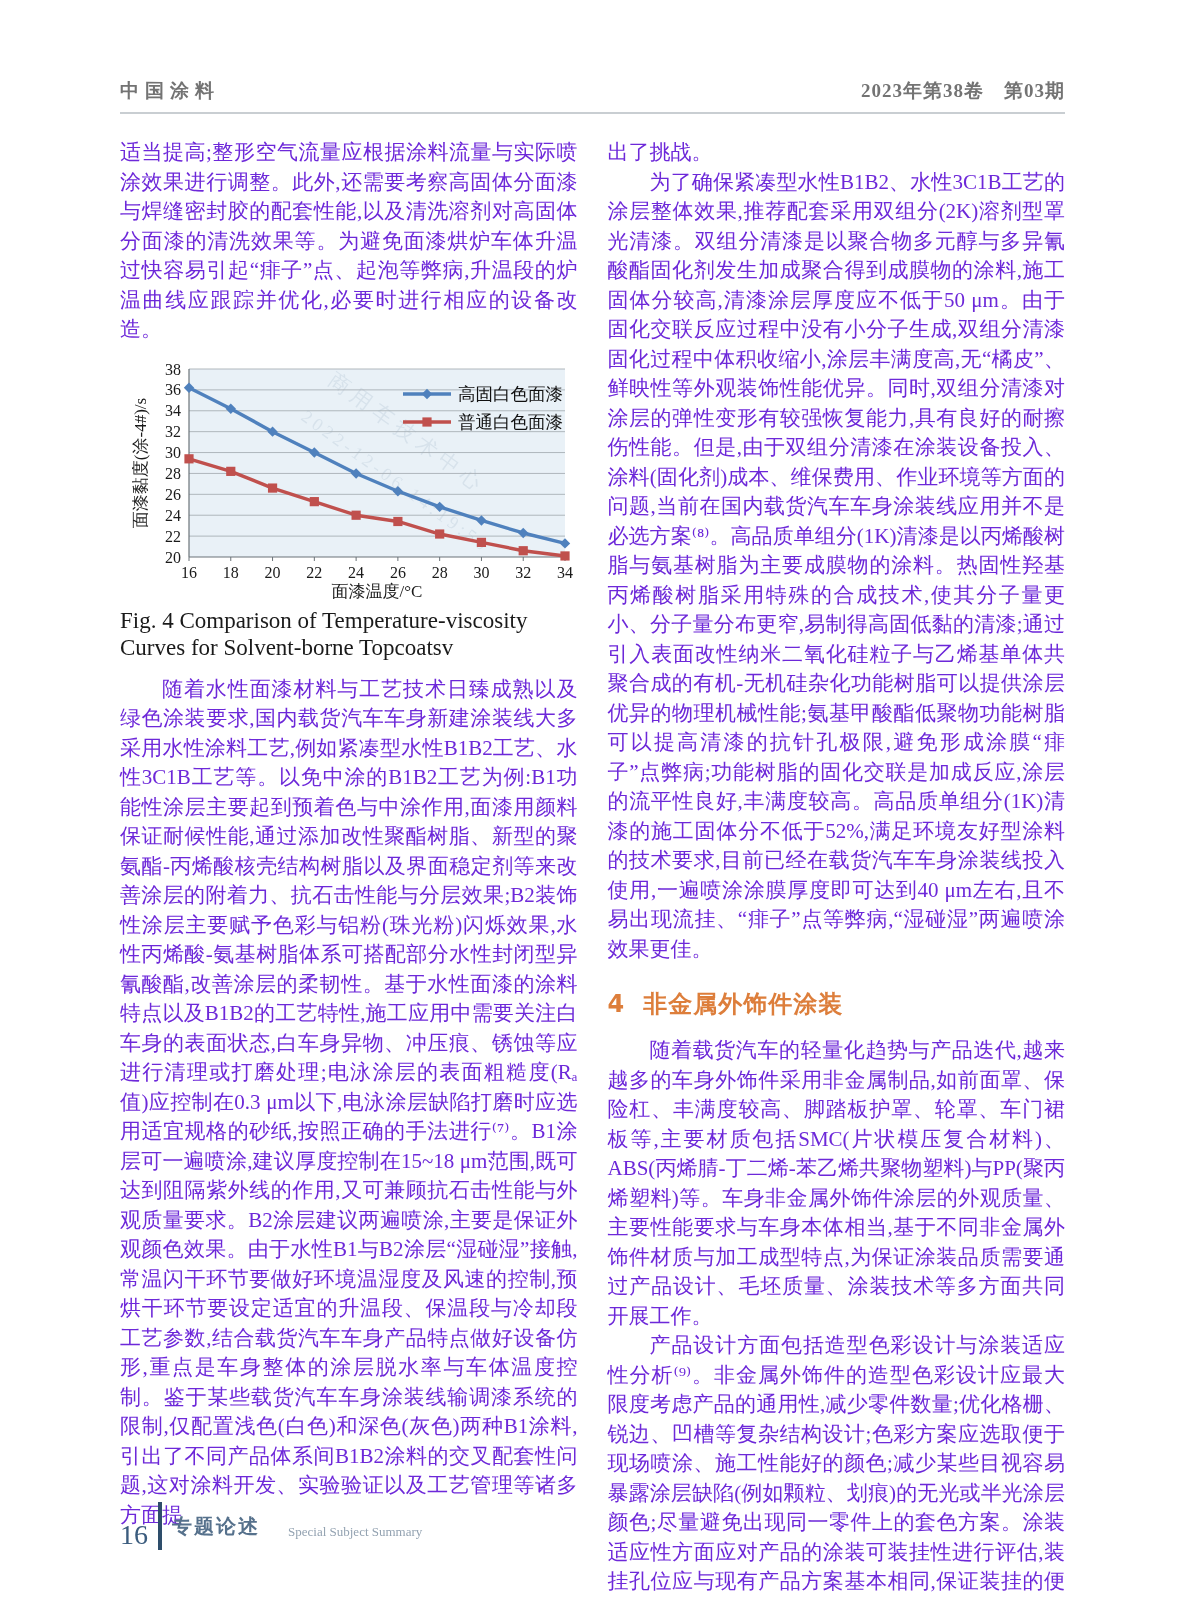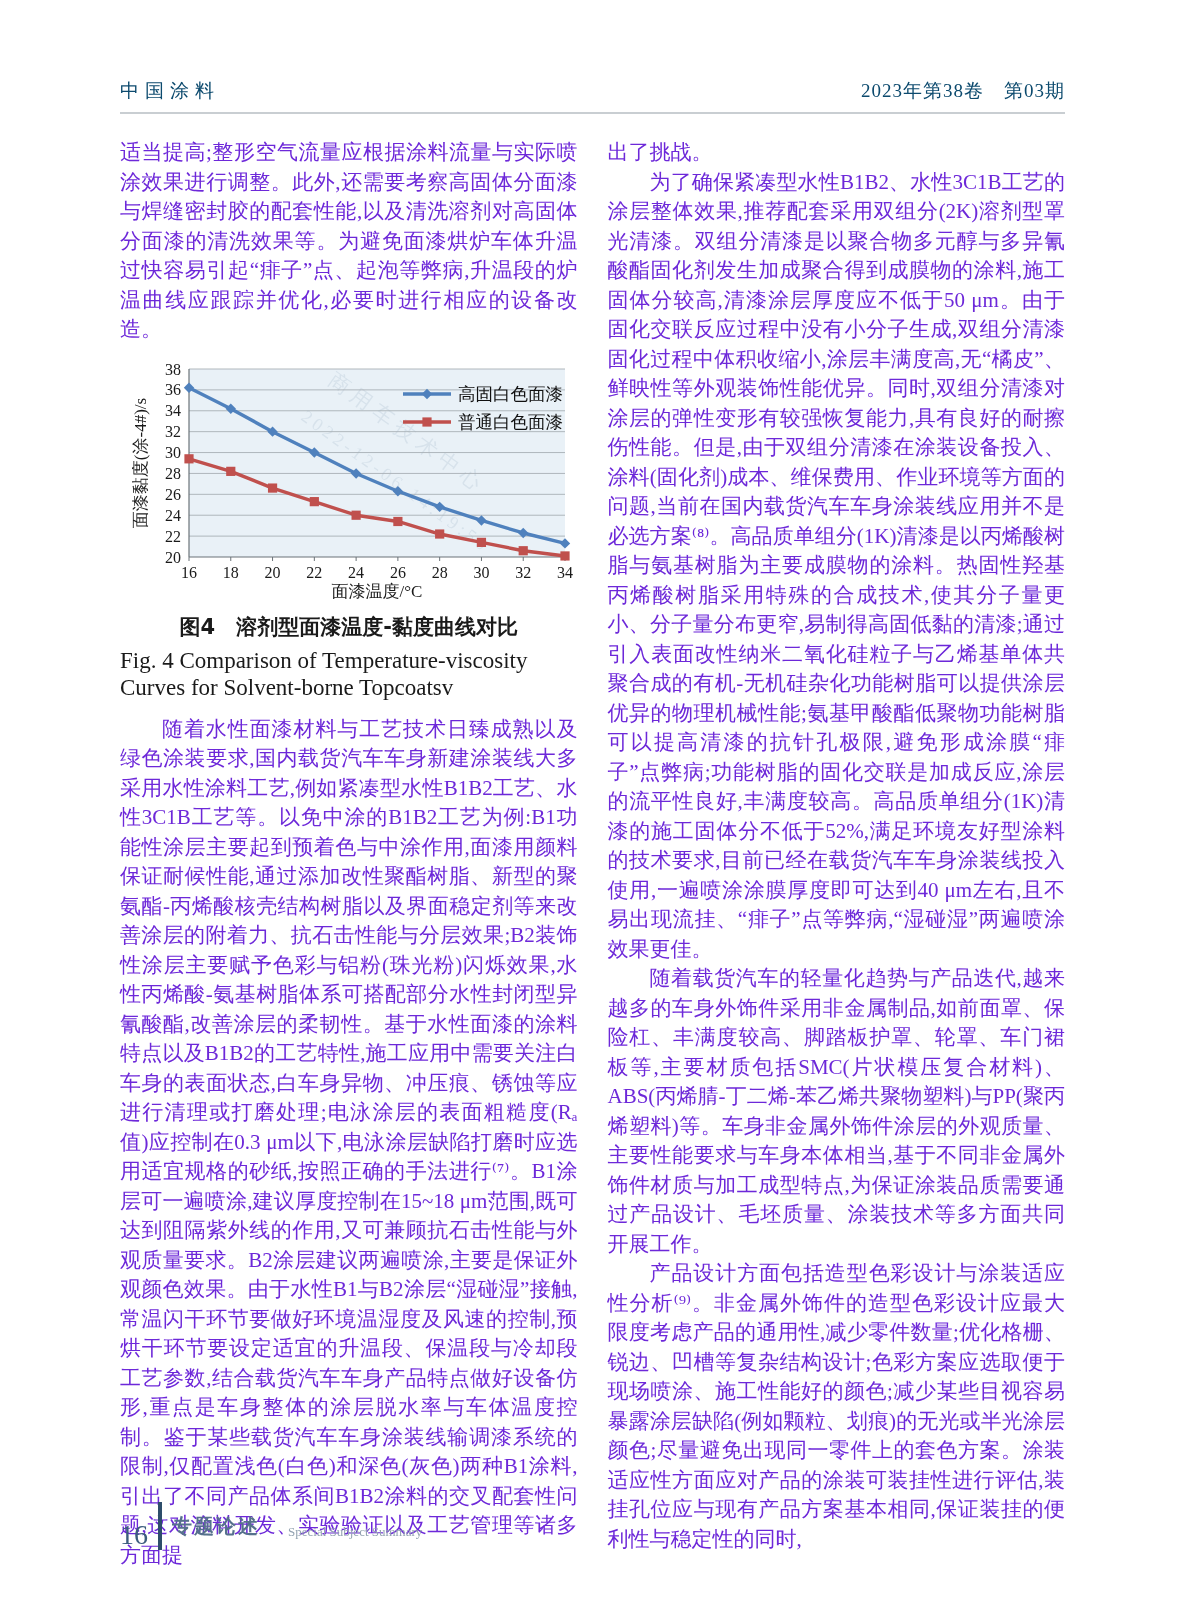--- a/index.html
+++ b/index.html
@@ -9,23 +9,24 @@
     margin:0 auto;
     background:#ffffff;
     font-family:"Liberation Serif","DejaVu Serif",serif;
     color:#1a1a1a;
     overflow:hidden;
     box-sizing:border-box;
     padding:78px 122px 0 120px;
   }
   .header{
     display:flex;justify-content:space-between;align-items:flex-end;
-    color:#0c4a6e;font-size:19px;
+    color:#737373;font-size:19px;
     border-bottom:2px solid #c9ced2;
     padding-bottom:8px;
+    font-weight:bold;
   }
   .header .journal{letter-spacing:6px;}
   .header .issue{letter-spacing:1px;}
   .columns{display:flex;gap:30px;margin-top:24px;}
   .col{flex:1;min-width:0;}
   .body-text{
     margin:0;
     font-size:21px;line-height:29.5px;
     text-align:justify;text-justify:inter-character;
     color:#6d28d9;
@@ -152,32 +153,34 @@
             <rect x="386.6222222222222" y="185.13333333333333" width="9.2" height="9.2" fill="#c0504d"></rect>
             <rect x="428.4" y="190.35555555555555" width="9.2" height="9.2" fill="#c0504d"></rect>
             <line x1="271" x2="319" y1="33" y2="33" stroke="#4f81bd" stroke-width="3.4"></line>
             <path d="M 289.8 33 L 295 27.8 L 300.2 33 L 295 38.2 Z" fill="#4f81bd"></path>
             <text x="431" y="39" text-anchor="end" font-size="17.5" fill="#111" font-family="Liberation Serif, DejaVu Serif, serif">高固白色面漆</text>
             <line x1="271" x2="319" y1="61" y2="61" stroke="#c0504d" stroke-width="3.4"></line>
             <rect x="290.4" y="56.4" width="9.2" height="9.2" fill="#c0504d"></rect>
             <text x="431" y="67" text-anchor="end" font-size="17.5" fill="#111" font-family="Liberation Serif, DejaVu Serif, serif">普通白色面漆</text>
           </svg>
         <figcaption>
-          <div class="cap-zh">图4　溶剂型面漆温度-黏度曲线对比</div>
           <div class="cap-en">Fig. 4 Comparison of Temperature-viscosity Curves for Solvent-borne Topcoatsv</div>
         </figcaption>
       </figure>
 
       <p class="body-text indent">随着水性面漆材料与工艺技术日臻成熟以及绿色涂装要求,国内载货汽车车身新建涂装线大多采用水性涂料工艺,例如紧凑型水性B1B2工艺、水性3C1B工艺等。以免中涂的B1B2工艺为例:B1功能性涂层主要起到预着色与中涂作用,面漆用颜料保证耐候性能,通过添加改性聚酯树脂、新型的聚氨酯-丙烯酸核壳结构树脂以及界面稳定剂等来改善涂层的附着力、抗石击性能与分层效果;B2装饰性涂层主要赋予色彩与铝粉(珠光粉)闪烁效果,水性丙烯酸-氨基树脂体系可搭配部分水性封闭型异氰酸酯,改善涂层的柔韧性。基于水性面漆的涂料特点以及B1B2的工艺特性,施工应用中需要关注白车身的表面状态,白车身异物、冲压痕、锈蚀等应进行清理或打磨处理;电泳涂层的表面粗糙度(Rₐ值)应控制在0.3 μm以下,电泳涂层缺陷打磨时应选用适宜规格的砂纸,按照正确的手法进行⁽⁷⁾。B1涂层可一遍喷涂,建议厚度控制在15~18 μm范围,既可达到阻隔紫外线的作用,又可兼顾抗石击性能与外观质量要求。B2涂层建议两遍喷涂,主要是保证外观颜色效果。由于水性B1与B2涂层“湿碰湿”接触,常温闪干环节要做好环境温湿度及风速的控制,预烘干环节要设定适宜的升温段、保温段与冷却段工艺参数,结合载货汽车车身产品特点做好设备仿形,重点是车身整体的涂层脱水率与车体温度控制。鉴于某些载货汽车车身涂装线输调漆系统的限制,仅配置浅色(白色)和深色(灰色)两种B1涂料,引出了不同产品体系间B1B2涂料的交叉配套性问题,这对涂料开发、实验验证以及工艺管理等诸多方面提</p>
     </div>
 
     <div class="col">
       <p class="body-text">出了挑战。</p>
       <p class="body-text indent">为了确保紧凑型水性B1B2、水性3C1B工艺的涂层整体效果,推荐配套采用双组分(2K)溶剂型罩光清漆。双组分清漆是以聚合物多元醇与多异氰酸酯固化剂发生加成聚合得到成膜物的涂料,施工固体分较高,清漆涂层厚度应不低于50 μm。由于固化交联反应过程中没有小分子生成,双组分清漆固化过程中体积收缩小,涂层丰满度高,无“橘皮”、鲜映性等外观装饰性能优异。同时,双组分清漆对涂层的弹性变形有较强恢复能力,具有良好的耐擦伤性能。但是,由于双组分清漆在涂装设备投入、涂料(固化剂)成本、维保费用、作业环境等方面的问题,当前在国内载货汽车车身涂装线应用并不是必选方案⁽⁸⁾。高品质单组分(1K)清漆是以丙烯酸树脂与氨基树脂为主要成膜物的涂料。热固性羟基丙烯酸树脂采用特殊的合成技术,使其分子量更小、分子量分布更窄,易制得高固低黏的清漆;通过引入表面改性纳米二氧化硅粒子与乙烯基单体共聚合成的有机-无机硅杂化功能树脂可以提供涂层优异的物理机械性能;氨基甲酸酯低聚物功能树脂可以提高清漆的抗针孔极限,避免形成涂膜“痱子”点弊病;功能树脂的固化交联是加成反应,涂层的流平性良好,丰满度较高。高品质单组分(1K)清漆的施工固体分不低于52%,满足环境友好型涂料的技术要求,目前已经在载货汽车车身涂装线投入使用,一遍喷涂涂膜厚度即可达到40 μm左右,且不易出现流挂、“痱子”点等弊病,“湿碰湿”两遍喷涂效果更佳。</p>
 
+      <h2 class="section-heading">
+        <span class="sec-num">4</span><span>非金属外饰件涂装</span>
+      </h2>
 
       <p class="body-text indent">随着载货汽车的轻量化趋势与产品迭代,越来越多的车身外饰件采用非金属制品,如前面罩、保险杠、丰满度较高、脚踏板护罩、轮罩、车门裙板等,主要材质包括SMC(片状模压复合材料)、ABS(丙烯腈-丁二烯-苯乙烯共聚物塑料)与PP(聚丙烯塑料)等。车身非金属外饰件涂层的外观质量、主要性能要求与车身本体相当,基于不同非金属外饰件材质与加工成型特点,为保证涂装品质需要通过产品设计、毛坯质量、涂装技术等多方面共同开展工作。</p>
       <p class="body-text indent">产品设计方面包括造型色彩设计与涂装适应性分析⁽⁹⁾。非金属外饰件的造型色彩设计应最大限度考虑产品的通用性,减少零件数量;优化格栅、锐边、凹槽等复杂结构设计;色彩方案应选取便于现场喷涂、施工性能好的颜色;减少某些目视容易暴露涂层缺陷(例如颗粒、划痕)的无光或半光涂层颜色;尽量避免出现同一零件上的套色方案。涂装适应性方面应对产品的涂装可装挂性进行评估,装挂孔位应与现有产品方案基本相同,保证装挂的便利性与稳定性的同时,</p>
     </div>
 
   </div>
 
   <div class="footer">
     <span class="pagenum">16</span>
     <span class="bar"></span>

